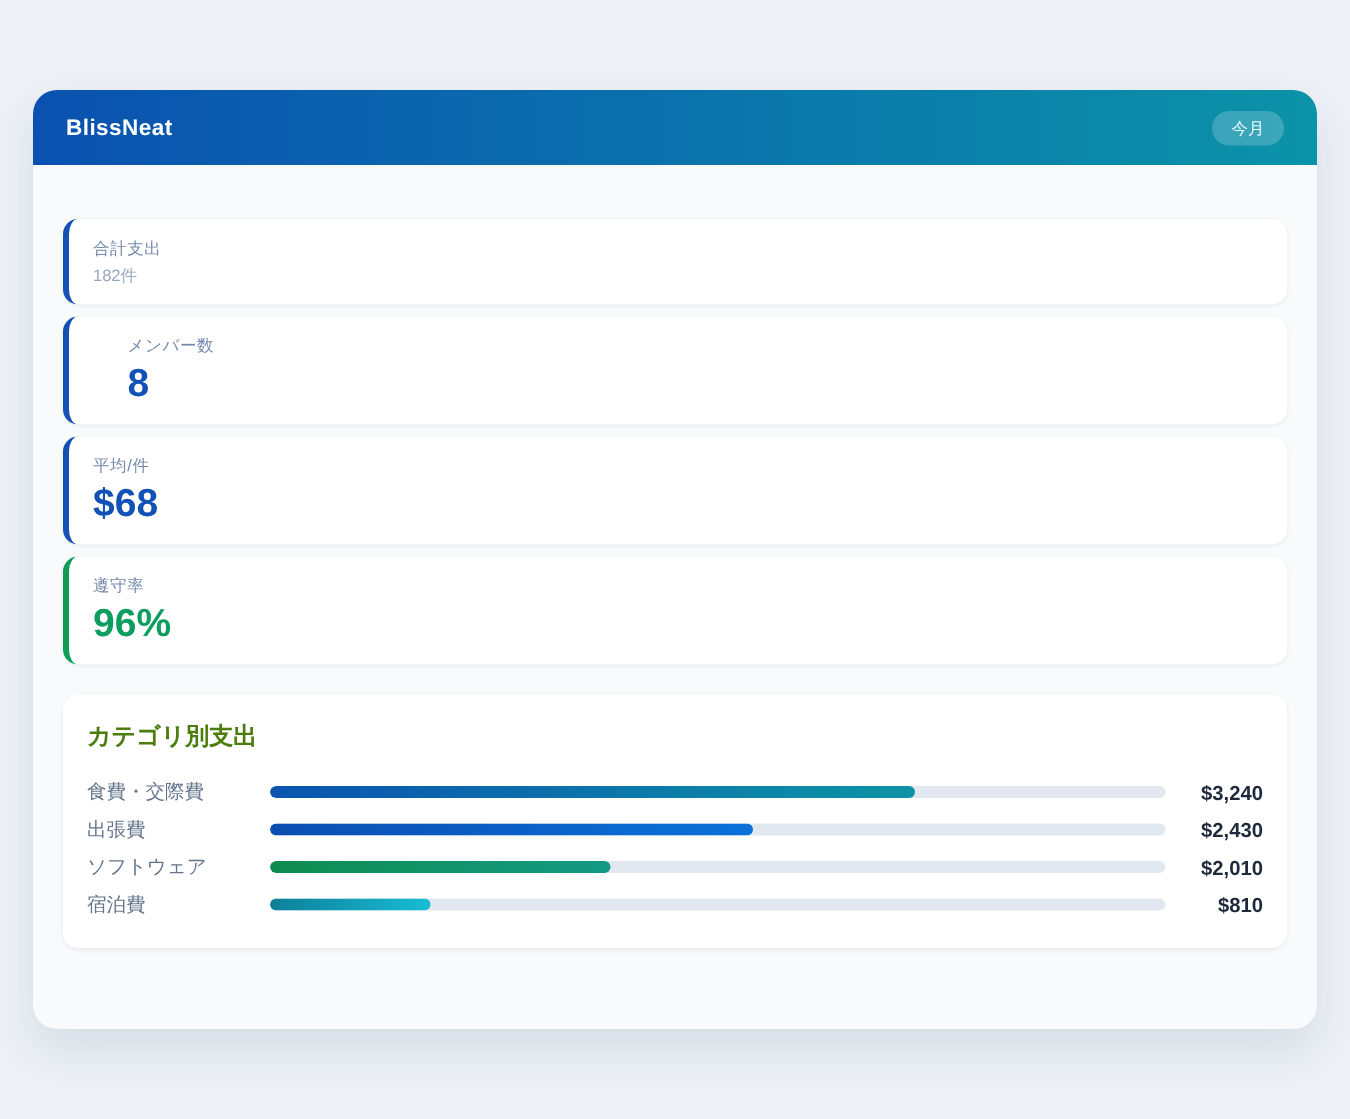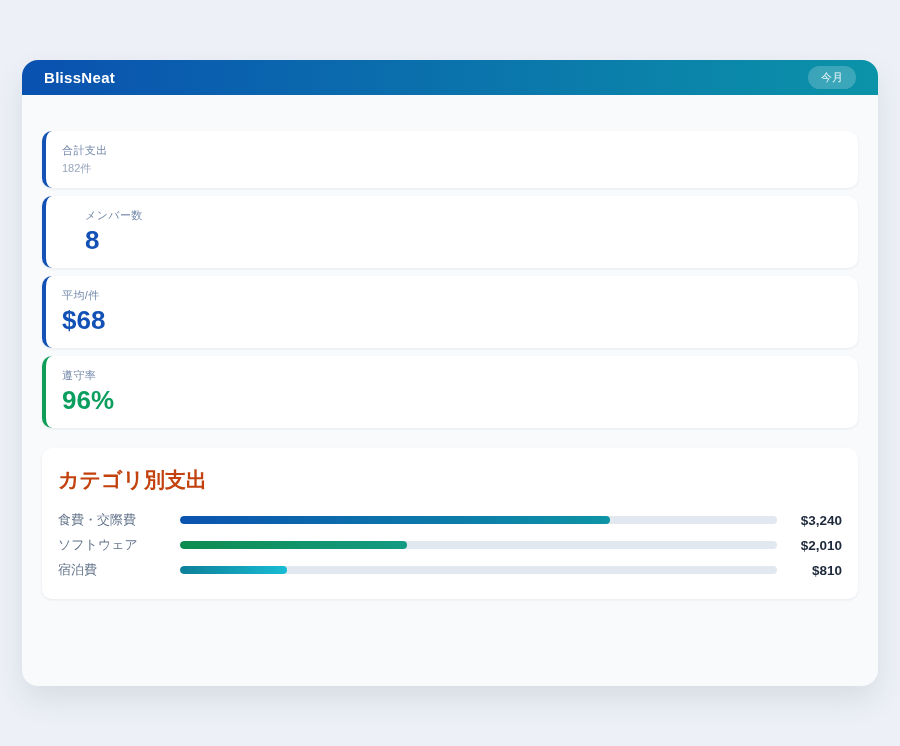--- a/index.html
+++ b/index.html
@@ -11,21 +11,21 @@
   }
   .panel {
     position: absolute;
     left: 22px; top: 60px;
     width: 856px; height: 626px;
     background: #f8fafc;
     border-radius: 16px;
     box-shadow: 0 14px 30px rgba(30,41,59,0.10);
   }
   .header {
-    height: 35px;
+    height: 50px;
     border-radius: 16px 16px 0 0;
     display: flex;
     align-items: center;
     justify-content: space-between;
     padding: 8px 22px;
   }
   .header-title {
     color: #ffffff;
     font-size: 15px;
     font-weight: 700;
@@ -68,23 +68,23 @@
   }
   .stat-sub:empty { display: none; }
   .category-card {
     background: #ffffff;
     border-radius: 10px;
     box-shadow: 0 1px 3px rgba(15,23,42,0.07);
     padding: 16px;
     margin-top: 20px;
   }
   .category-title {
-    font-size: 21px;
+    font-size: 16px;
     font-weight: 700;
-    color: #c2410c;
+    color: #4d7c0f;
     margin: 2px 0 14px 0;
   }
   .cat-row {
     display: flex;
     align-items: center;
     height: 25px;
   }
   .cat-label {
     width: 122px;
     flex: none;
@@ -149,20 +149,27 @@
       <div class="category-title">カテゴリ別支出</div>
 
       <div class="cat-row">
         <div class="cat-label">食費・交際費</div>
         <div class="cat-track" style="background: rgb(226, 232, 240);">
             <div class="cat-fill" style="width: 72%; background: linear-gradient(90deg, rgb(11, 83, 175), rgb(13, 148, 165));"></div>
           </div>
         <div class="cat-value">$3,240</div>
       </div>
 
+      <div class="cat-row">
+        <div class="cat-label">出張費</div>
+        <div class="cat-track" style="background: rgb(226, 232, 240);">
+            <div class="cat-fill" style="width: 54%; background: linear-gradient(90deg, rgb(11, 77, 176), rgb(10, 114, 217));"></div>
+          </div>
+        <div class="cat-value">$2,430</div>
+      </div>
 
       <div class="cat-row">
         <div class="cat-label">ソフトウェア</div>
         <div class="cat-track" style="background: rgb(226, 232, 240);">
             <div class="cat-fill" style="width: 38%; background: linear-gradient(90deg, rgb(14, 140, 79), rgb(20, 154, 132));"></div>
           </div>
         <div class="cat-value">$2,010</div>
       </div>
 
 

